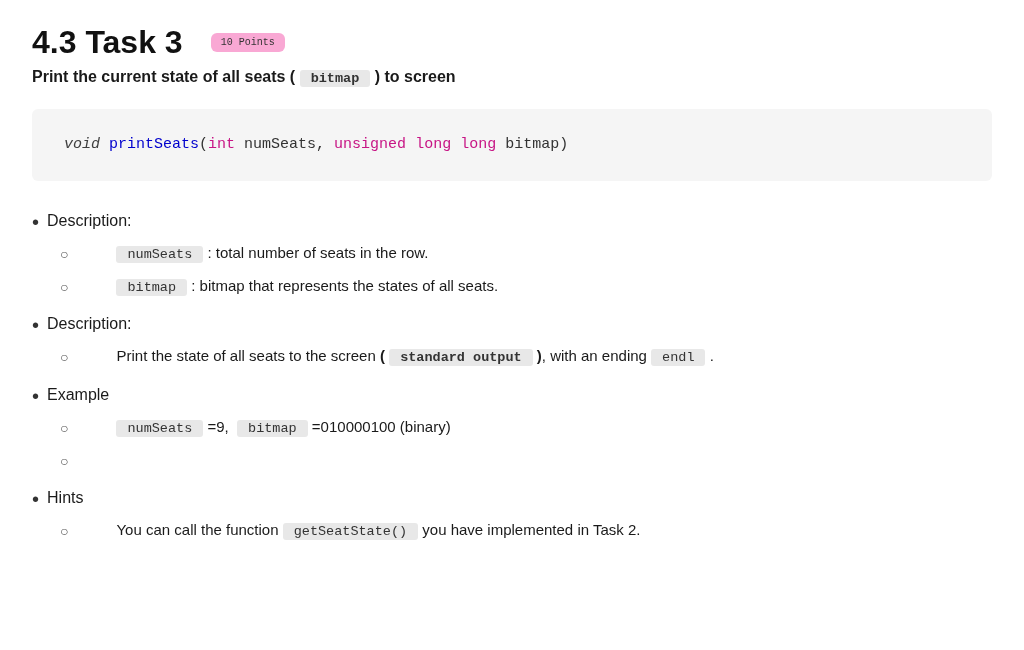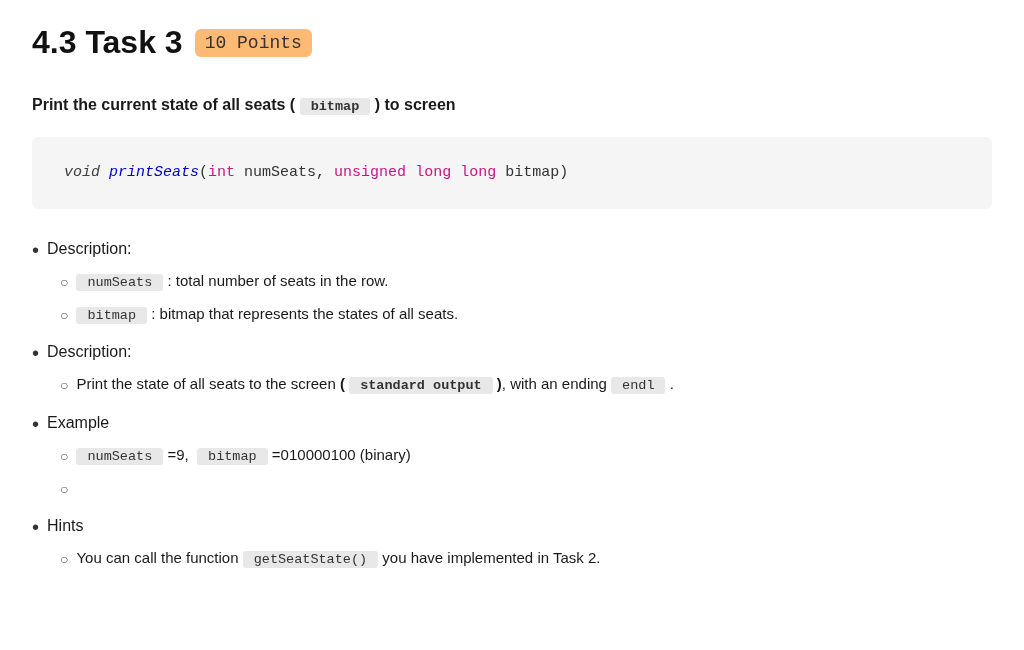--- a/index.html
+++ b/index.html
@@ -14,36 +14,36 @@
       color: #1a1a1a;
       background: #ffffff;
       padding: 24px 32px;
       width: 1024px;
       min-height: 650px;
     }
 
     .page-title {
       display: flex;
       align-items: center;
-      gap: 12px;
-      margin-bottom: 32px;
+      gap: 28px;
+      margin-bottom: 4px;
     }
 
     .page-title h1 {
       font-size: 32px;
       font-weight: 700;
       color: #111;
     }
 
     .points-badge {
-      background: #fdba74;
+      background: #f9a8d4;
       border-radius: 6px;
       padding: 4px 10px;
       font-family: 'Courier New', Courier, monospace;
-      font-size: 18px;
+      font-size: 10px;
       font-weight: 500;
       color: #333;
     }
 
     .task-subtitle {
       font-size: 16px;
       font-weight: 700;
       margin-bottom: 20px;
       line-height: 1.5;
     }
@@ -70,21 +70,20 @@
     .kw-unsigned {
       color: #c71585;
     }
 
     .kw-long {
       color: #c71585;
     }
 
     .fn-name {
       color: #0000cd;
-      font-style: italic;
     }
 
     .code-plain {
       color: #333;
     }
 
     .content-list {
       list-style: none;
       padding: 0;
       margin: 0;
@@ -130,20 +129,21 @@
 
     .sub-bullet {
       color: #555;
       font-size: 14px;
       margin-top: 2px;
       flex-shrink: 0;
     }
 
     .sub-text {
       line-height: 1.6;
+      margin-left: 40px;
     }
 
     .inline-code-tag {
       font-family: 'Courier New', Courier, monospace;
       font-size: 13.5px;
       background: #e8e8e8;
       border-radius: 3px;
       padding: 1px 11px;
       color: #333;
     }

